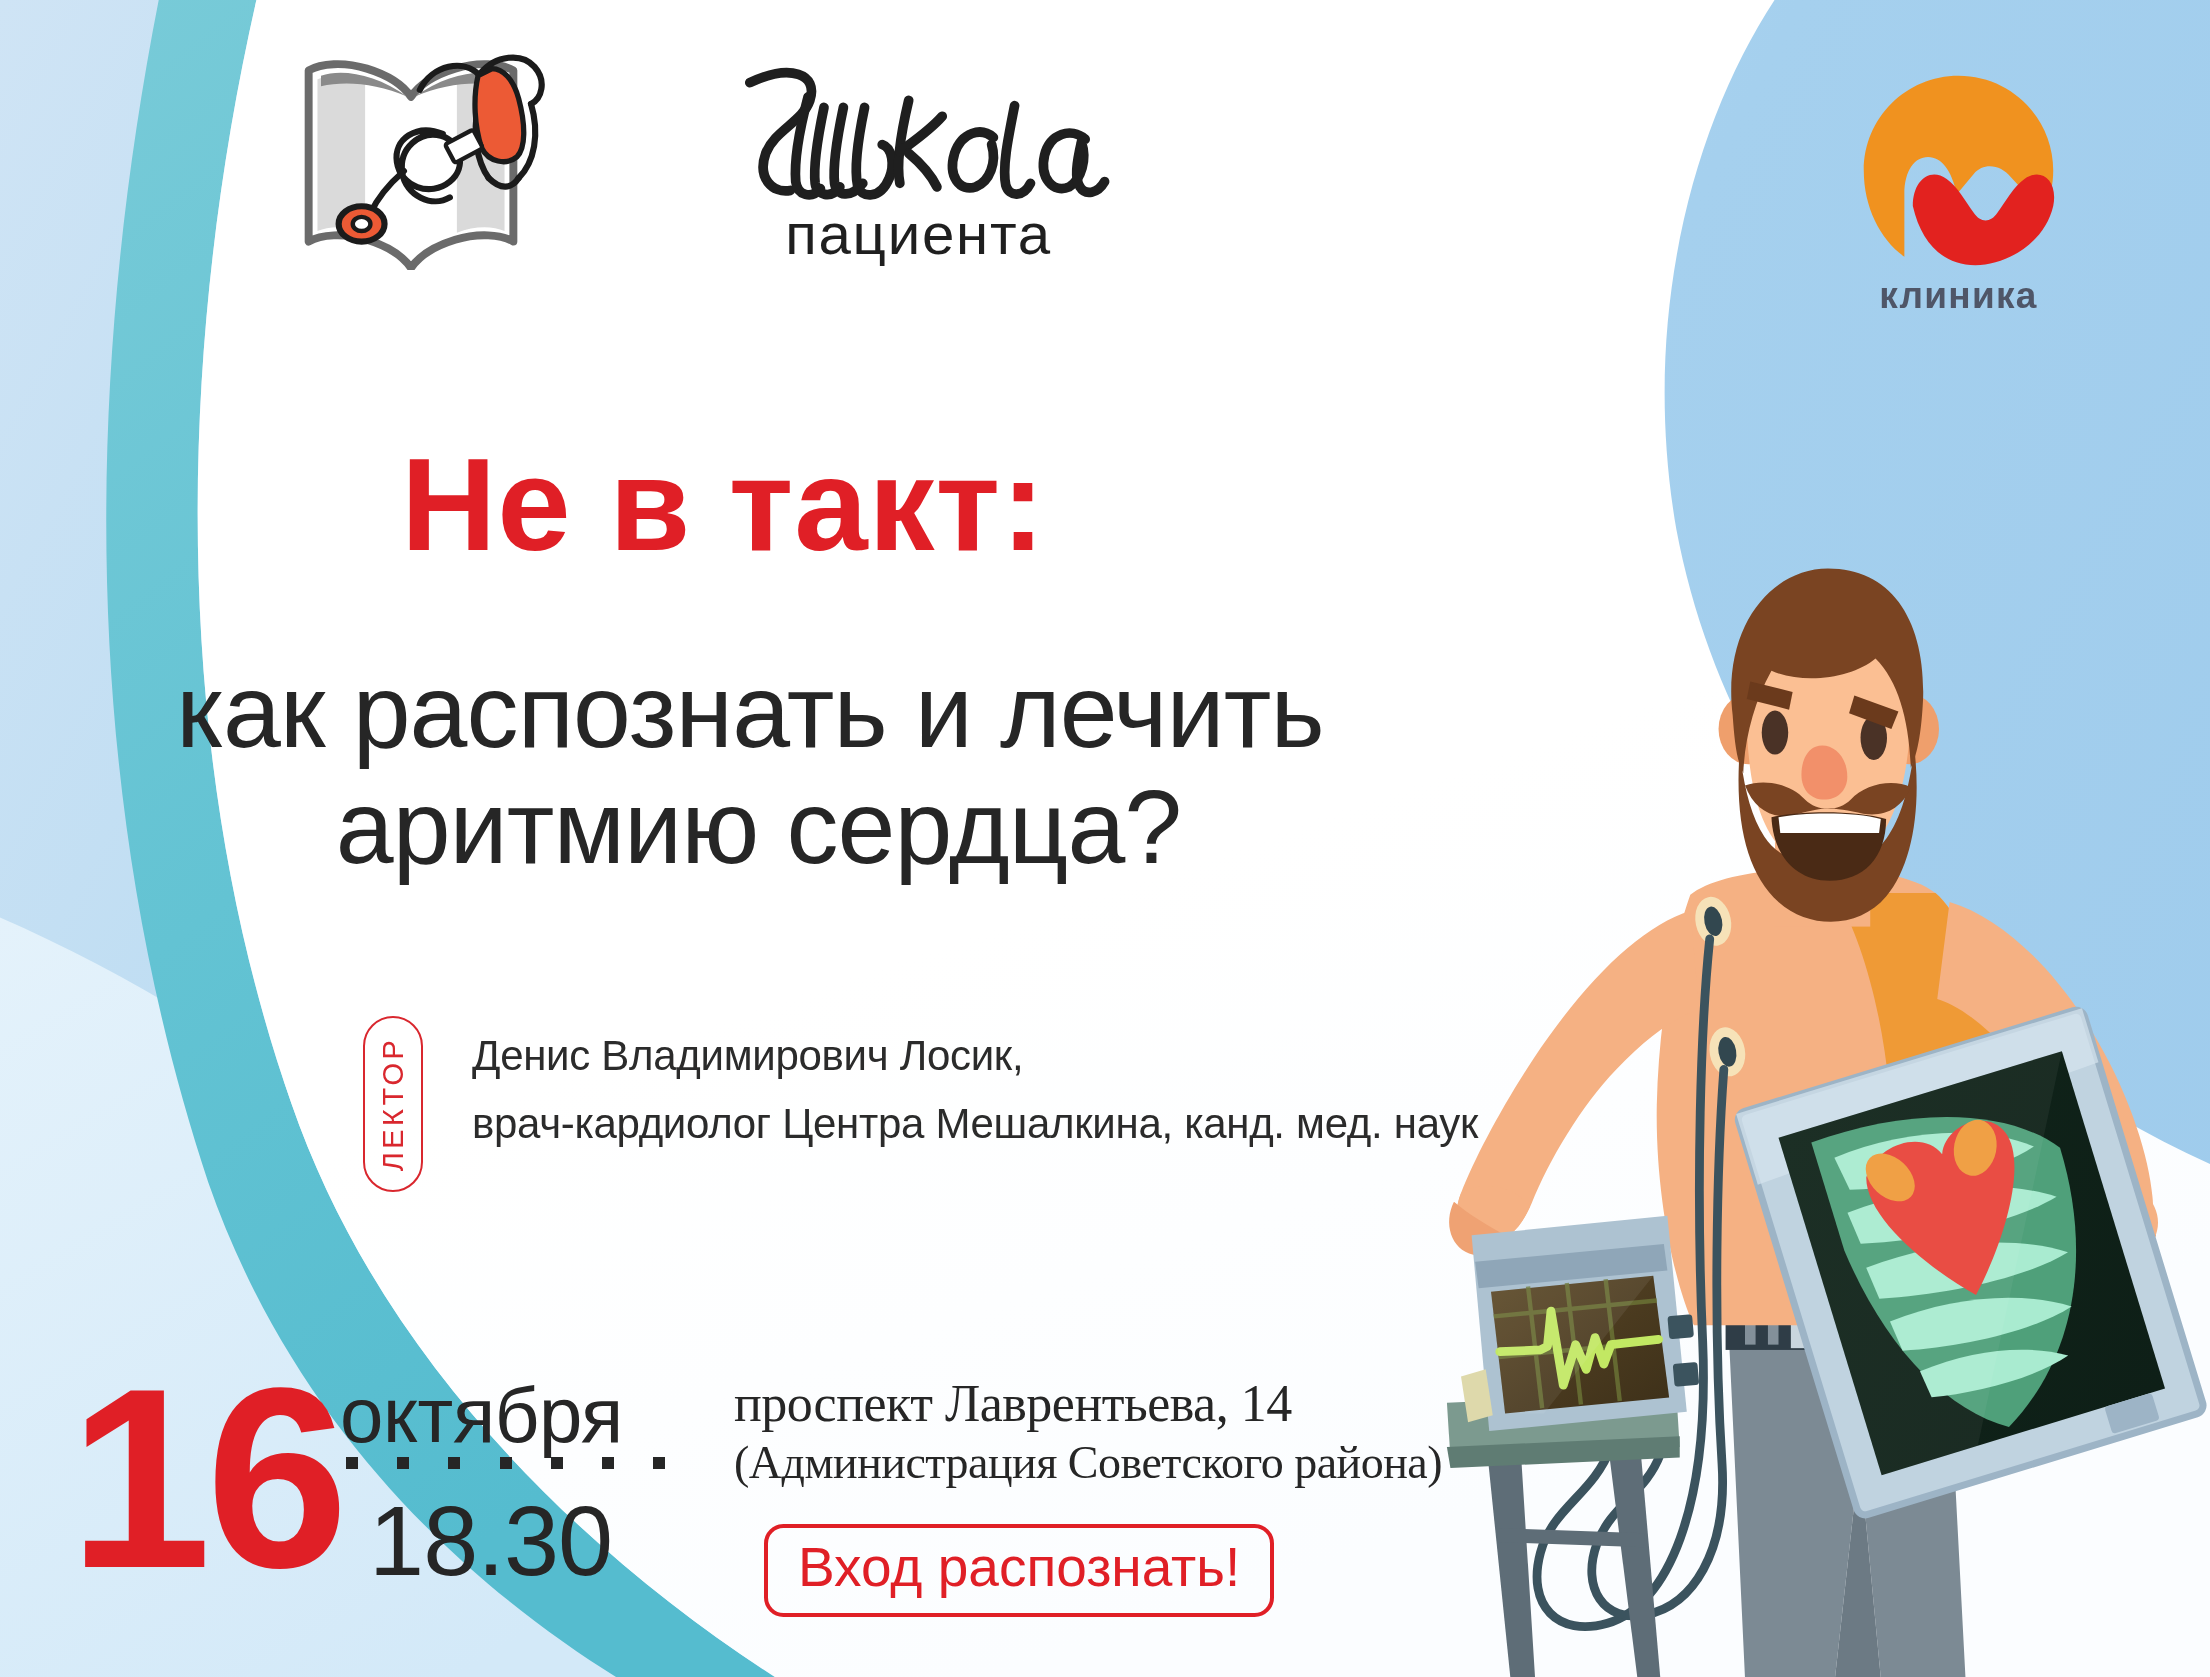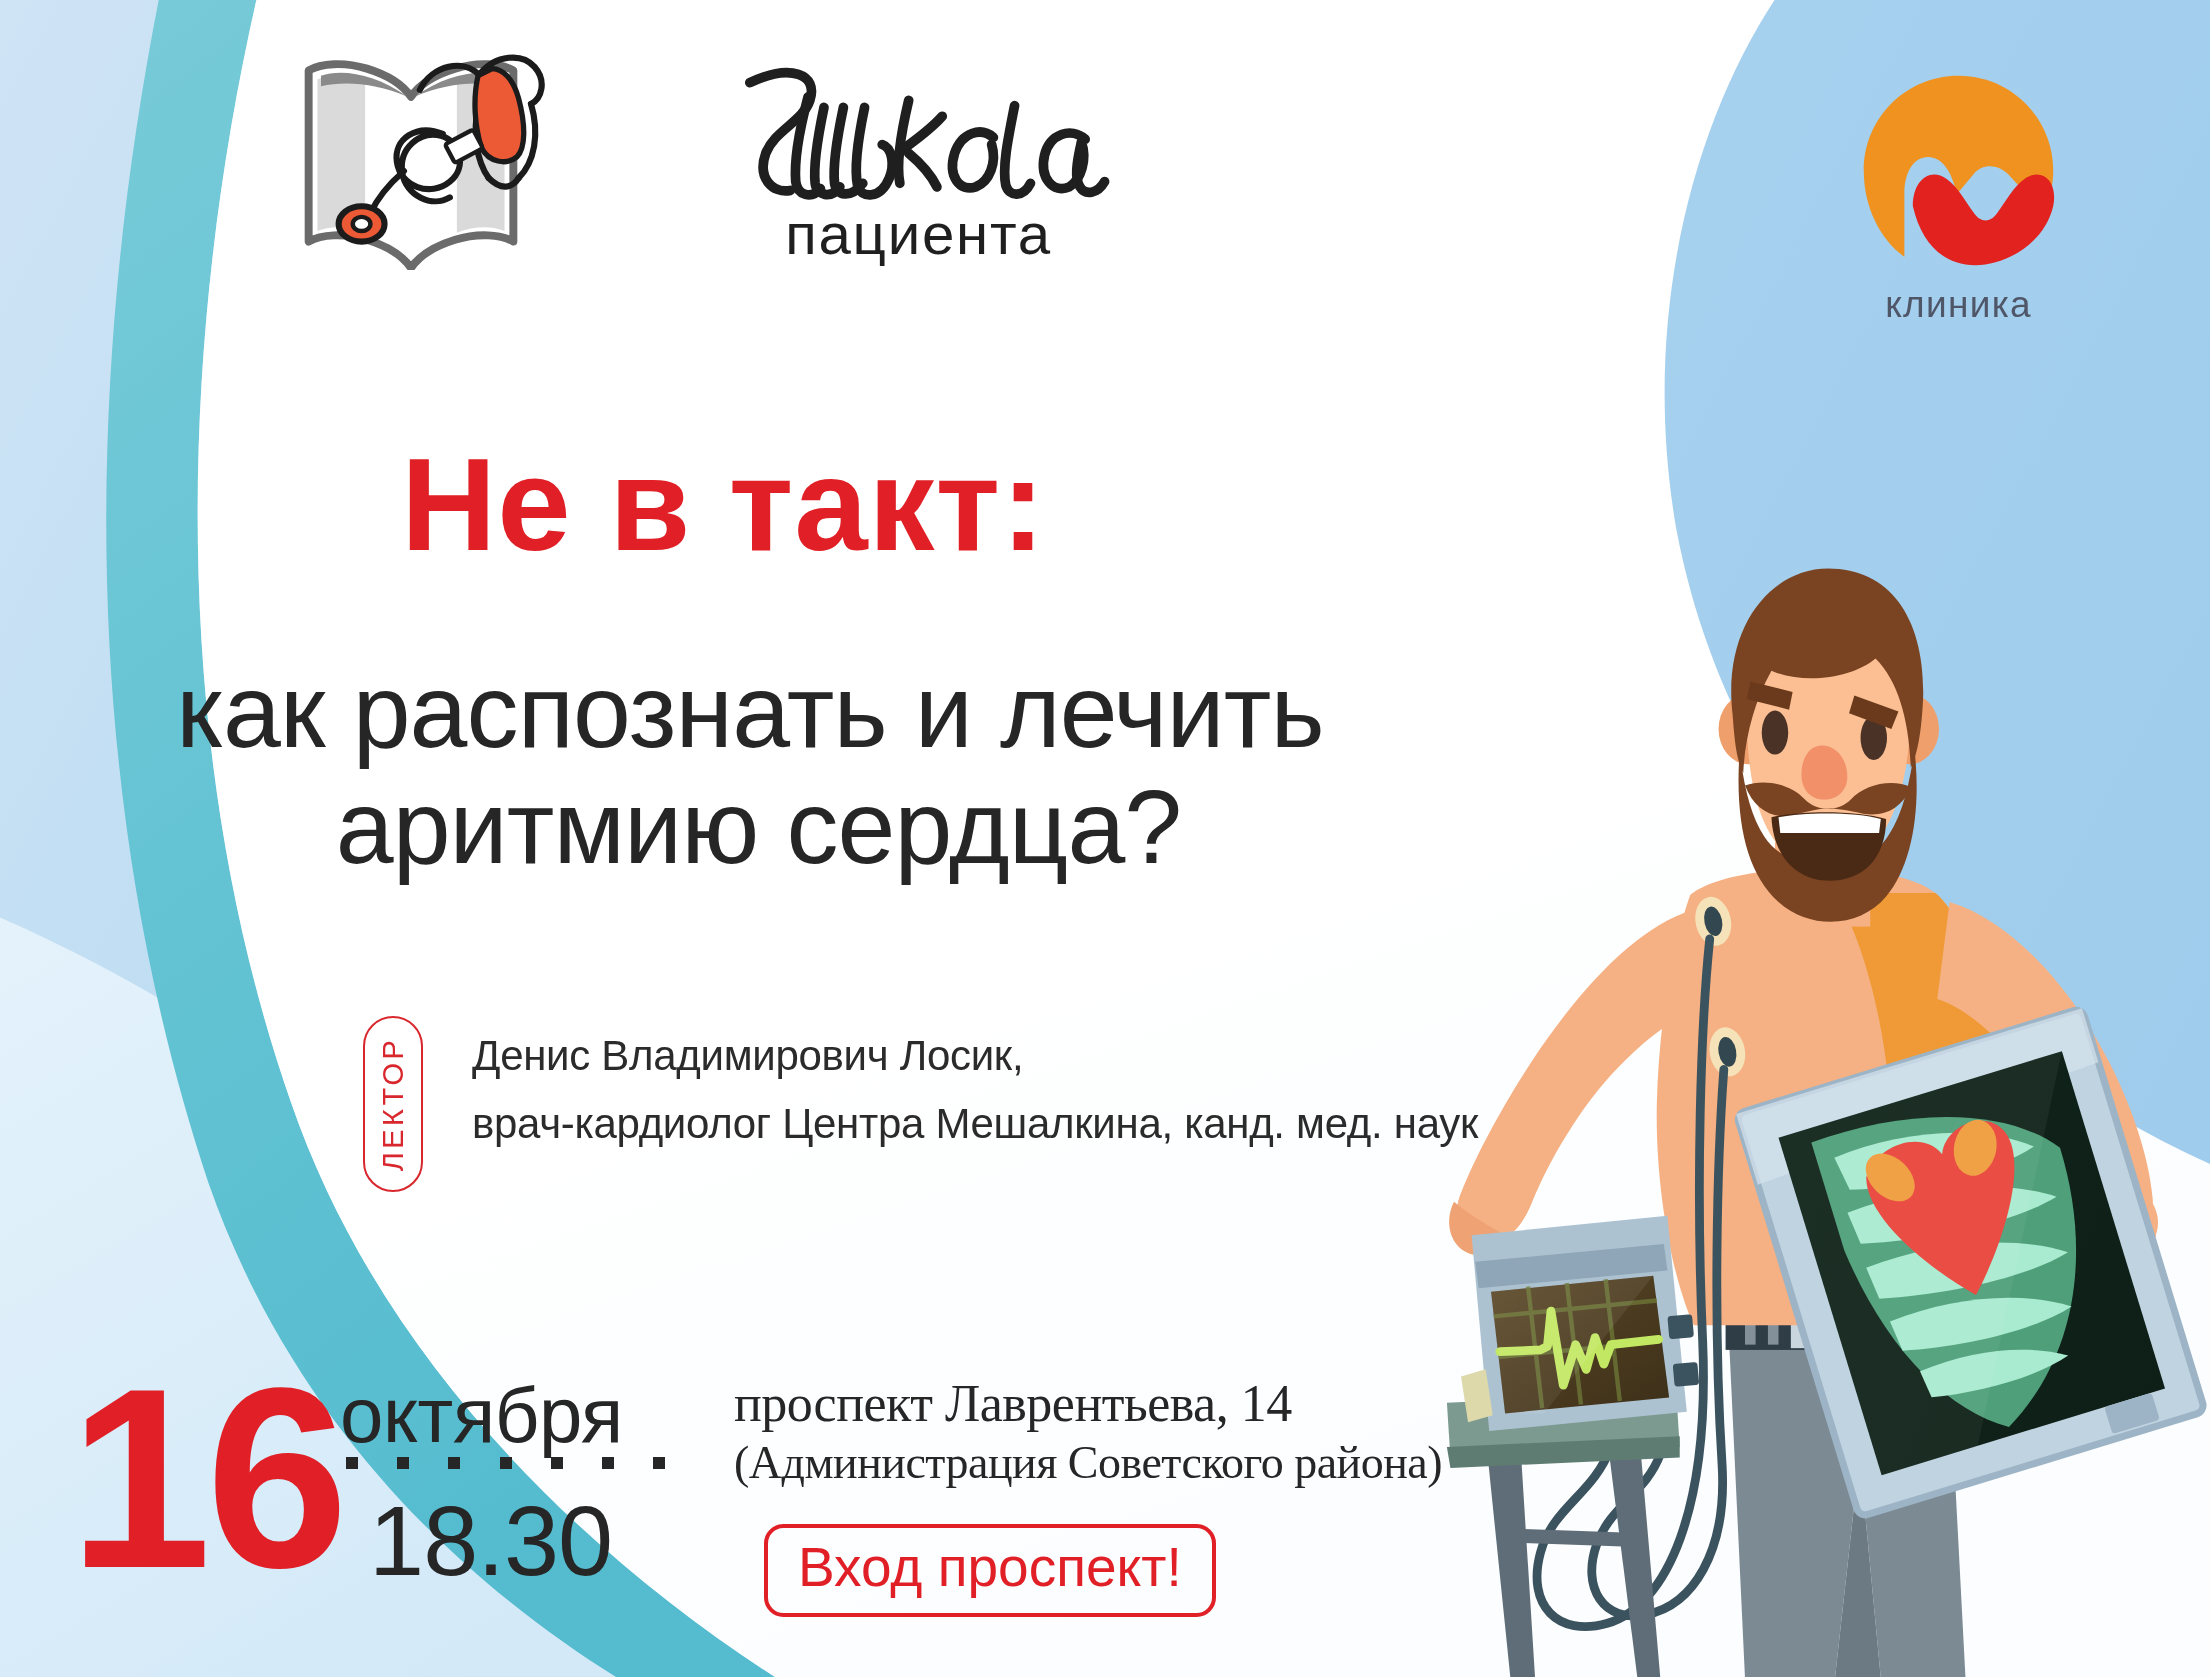--- a/index.html
+++ b/index.html
@@ -46,23 +46,23 @@
     top: 69px;
     width: 415px;
     height: 353px;
     text-align: center;
   }
   .clinic-mark { width: 203px; height: 203px; display: block; margin: 0 auto; }
   .clinic-line1 {
     font-size: 37px;
     color: #4f5668;
     letter-spacing: 1.3px;
-    margin-top: 14px;
+    margin-top: 5px;
     line-height: 1.05;
-    font-weight: 400;
+    font-weight: 700;
   }
   .clinic-line2 {
     font-size: 50px;
     color: #4f5668;
     font-weight: 700;
     letter-spacing: 0.9px;
     line-height: 1.05;
   }
 
   
@@ -339,21 +339,21 @@
       <i style="left: 205px;"></i>
       <i style="left: 256px;"></i>
       <i style="left: 307px;"></i>
     </div>
   <div class="time-value">18.30</div>
 
   <div class="venue">
     <span>проспект Лаврентьева, 14</span>
     <span class="sub">(Администрация Советского района)</span>
   </div>
-  <div class="free-entry">Вход проспект!</div>
+  <div class="free-entry">Вход распознать!</div>
 
   <div class="character">
     <svg viewBox="0 0 946 1262">
       <defs>
         <linearGradient id="xrayDark" x1="0" y1="0" x2="1" y2="1">
           <stop offset="0%" stop-color="#10241a"></stop>
           <stop offset="100%" stop-color="#0e1f17"></stop>
         </linearGradient>
         <linearGradient id="monScreen" x1="0" y1="0" x2="1" y2="1">
           <stop offset="0%" stop-color="#5e4a28"></stop>

